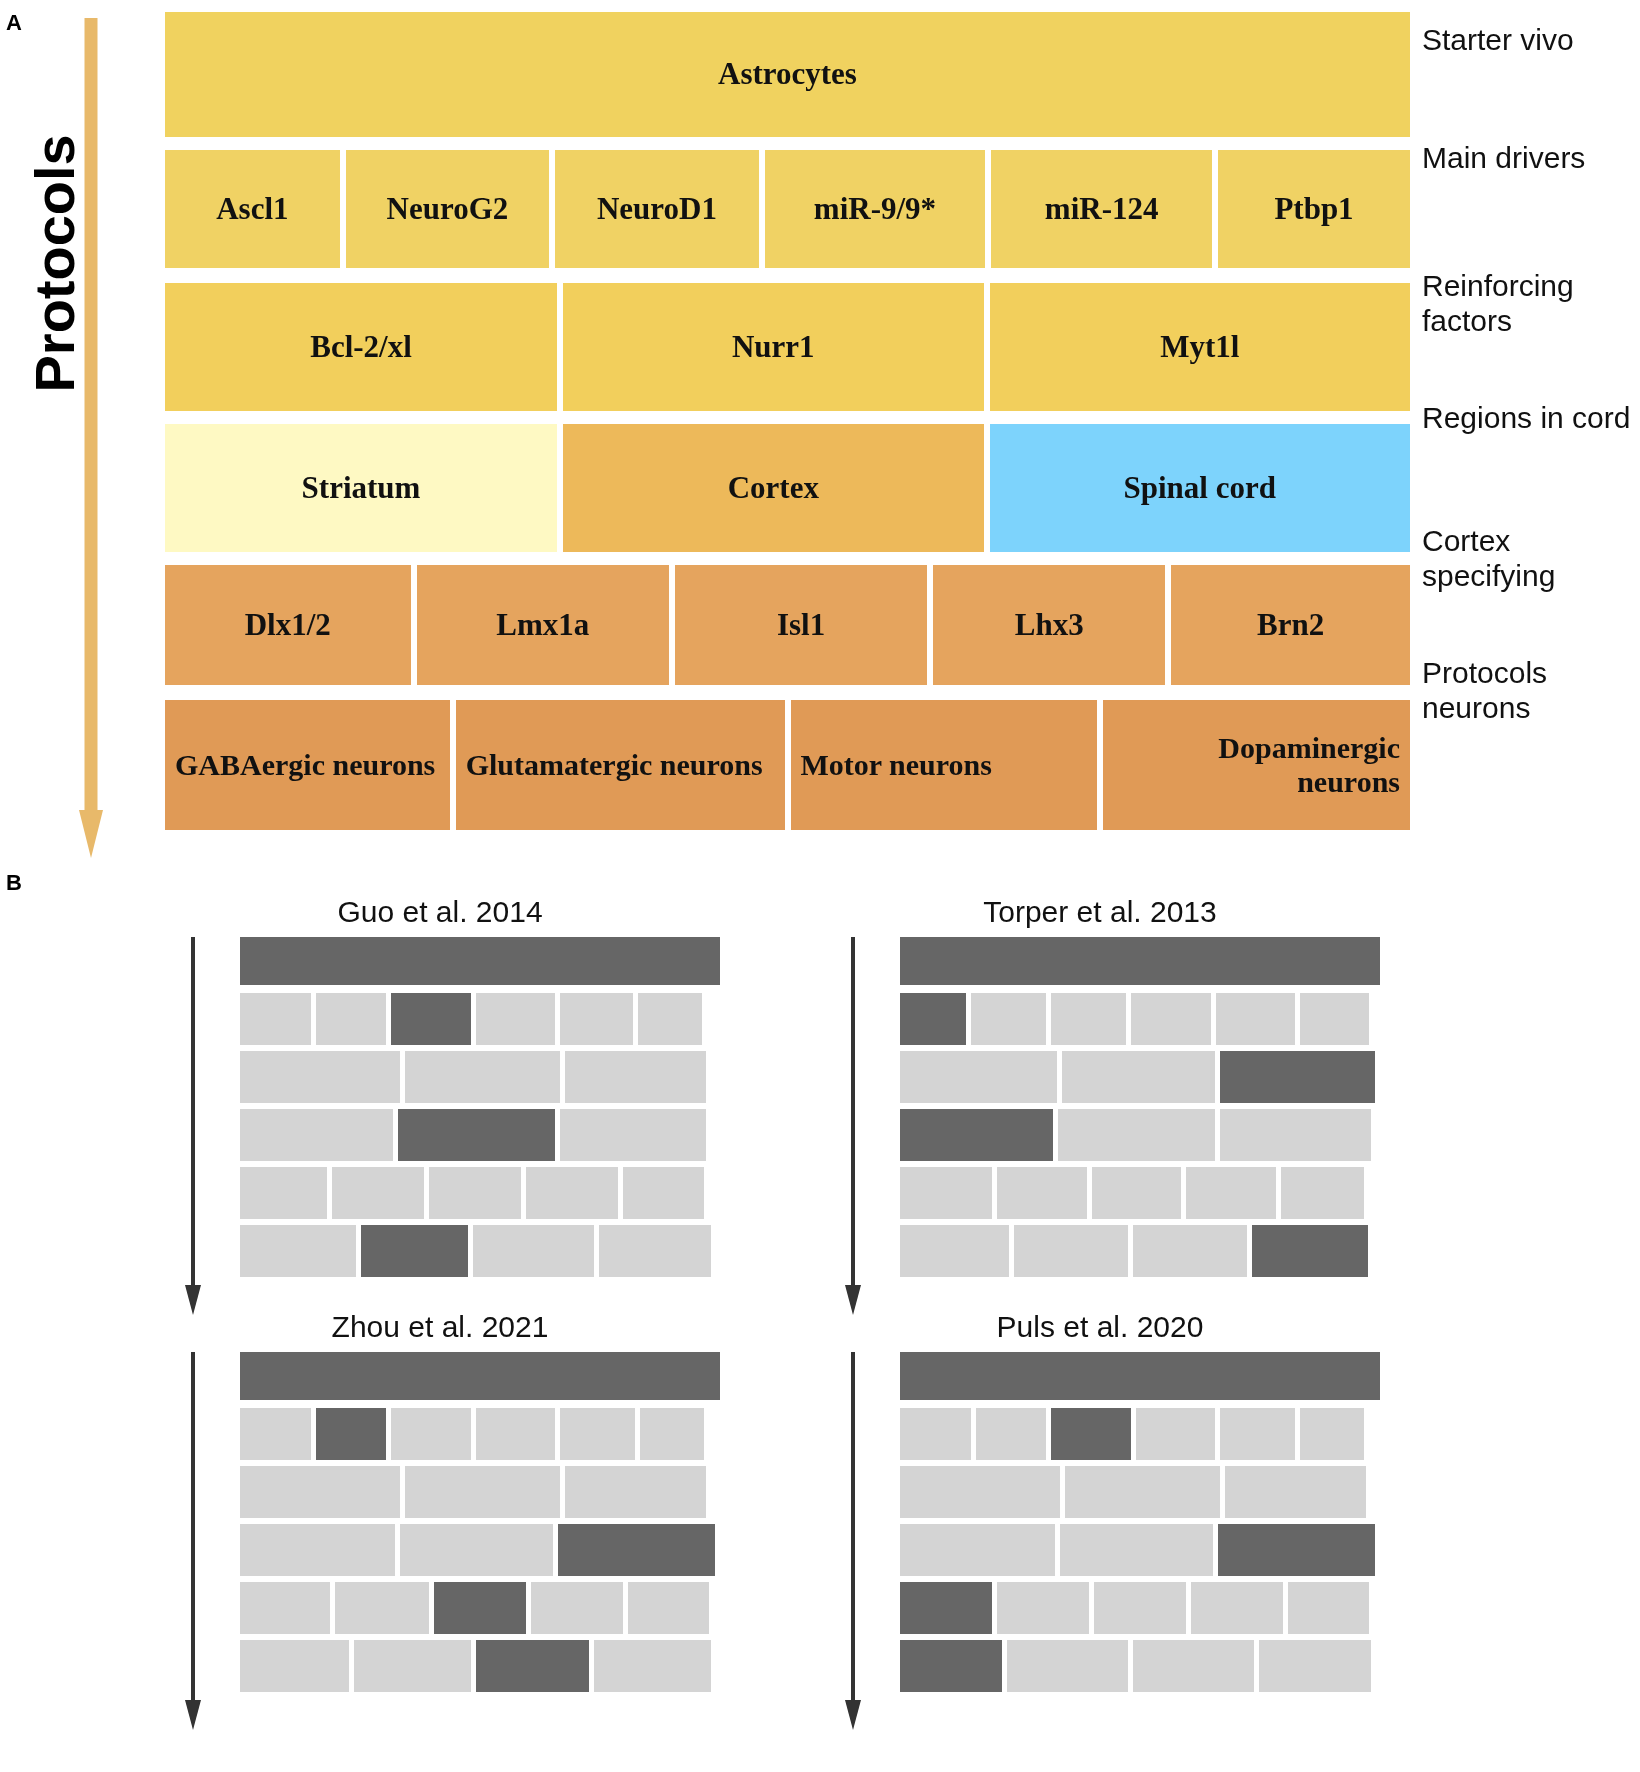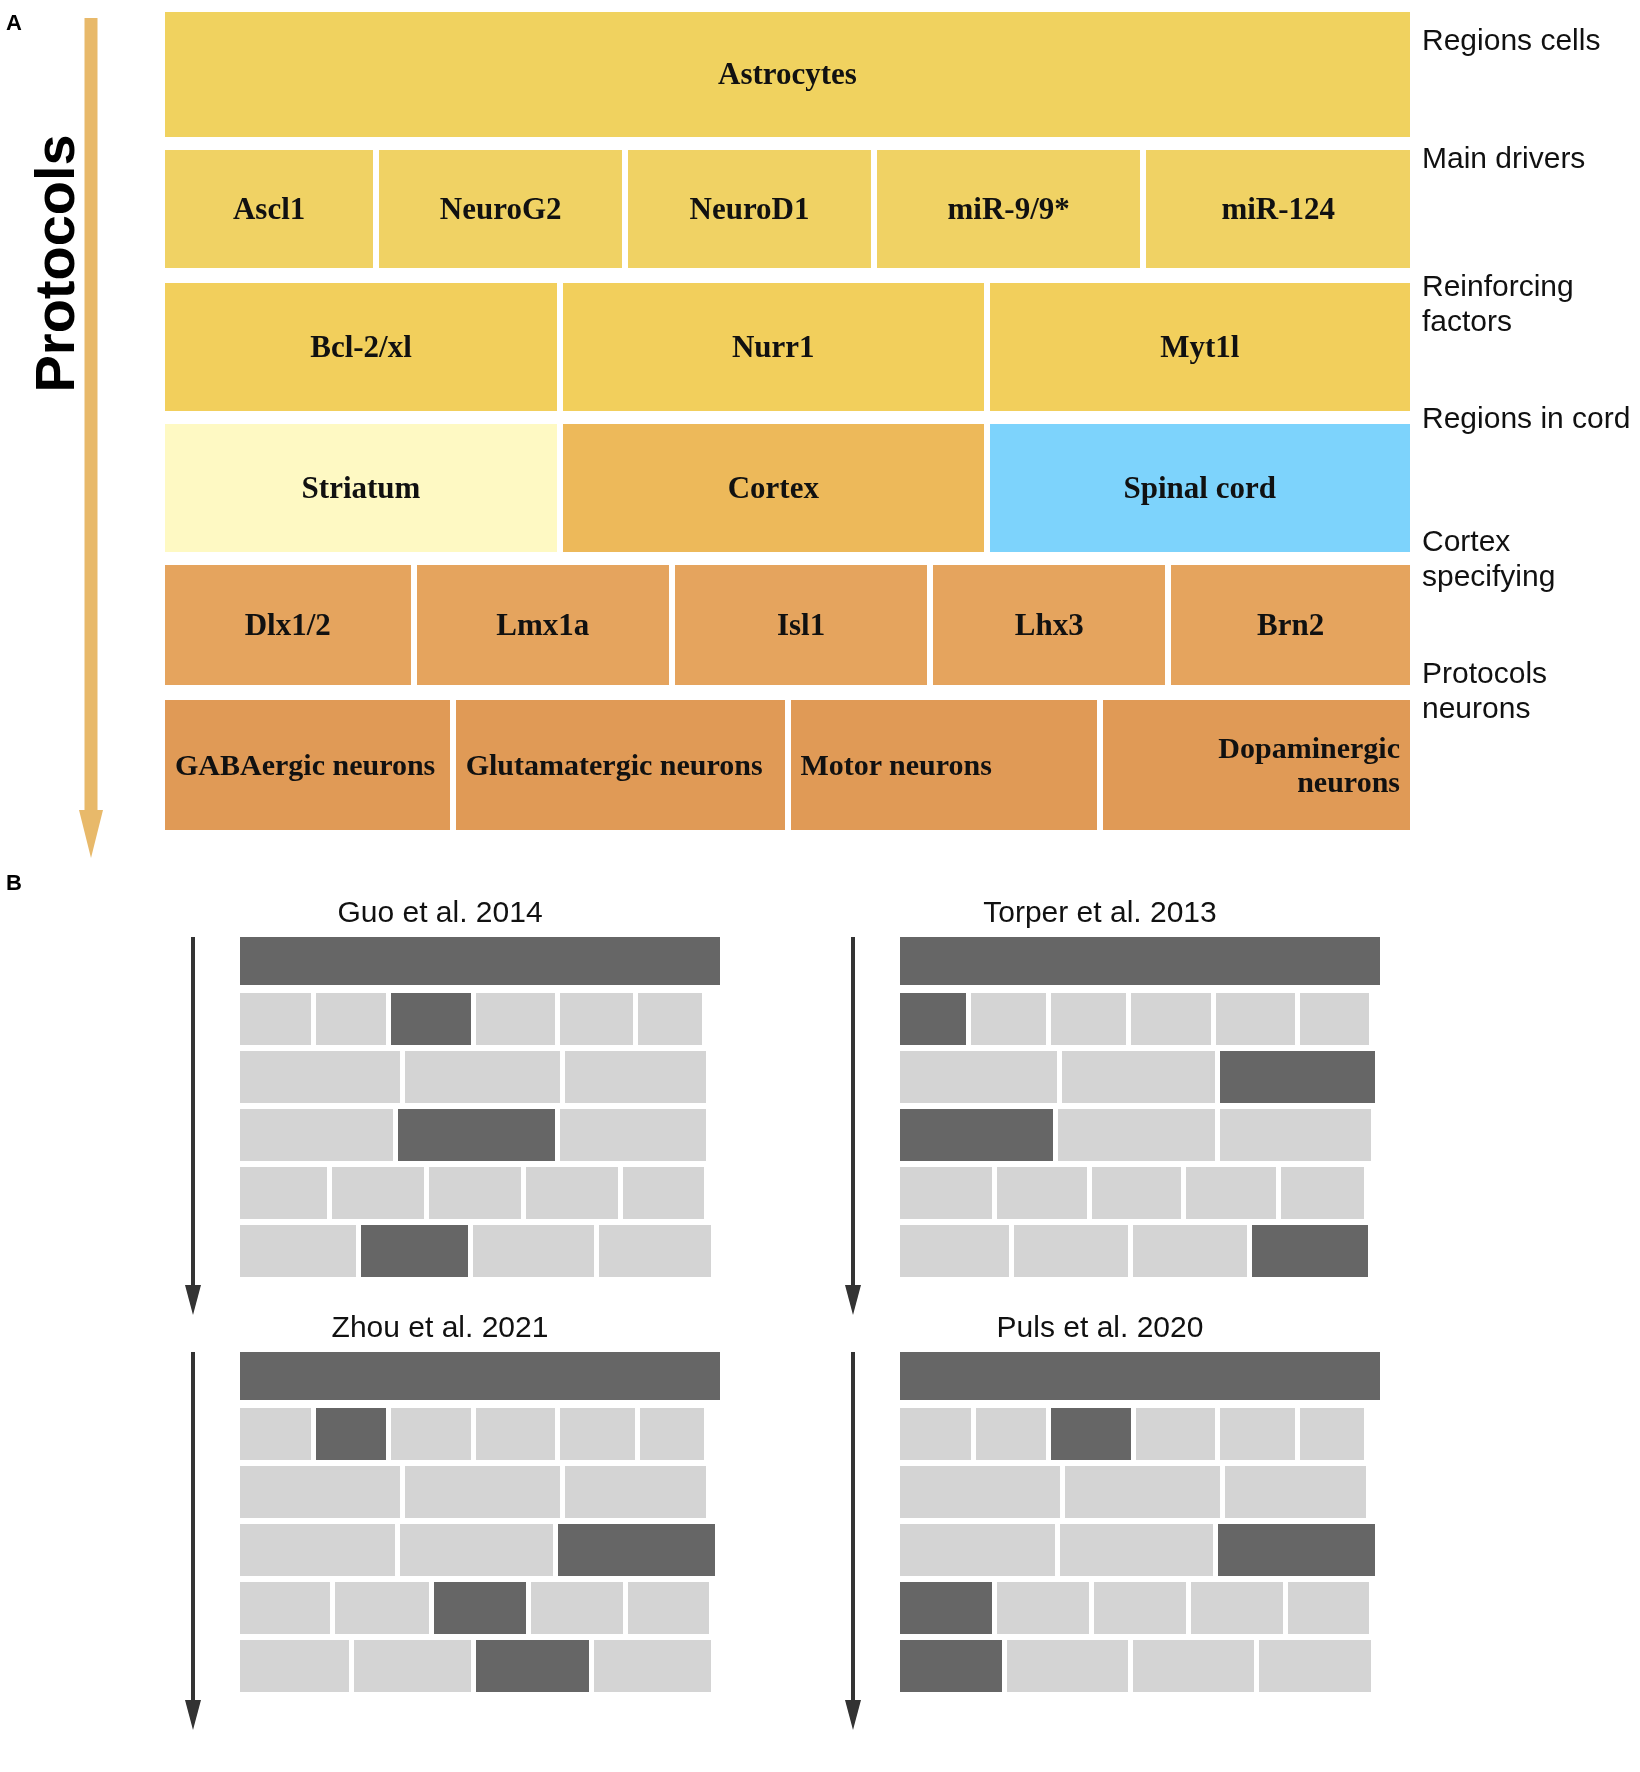--- a/index.html
+++ b/index.html
@@ -150,27 +150,28 @@
 
   <svg id="protocols-arrow" viewBox="0 0 26 840" preserveAspectRatio="none">
     <line x1="13" y1="0" x2="13" y2="800" stroke="#e8b96a" stroke-width="13"></line>
     <polygon points="13,840 1,792 25,792" fill="#e8b96a"></polygon>
   </svg>
 
   <div id="a-rows">
       <div class="a-row" style="top: 12px; height: 125px;">
         <div class="a-cell" style="flex: 1 1 0%; background: rgb(240, 210, 95);">Astrocytes</div>
       </div>
-      <div class="a-side-label" style="top: 22px;">Regions cells</div>
+      <div class="a-side-label" style="top: 22px;">Starter vivo</div>
       <div class="a-row" style="top: 150px; height: 118px;">
         <div class="a-cell" style="flex: 1.45 1 0%; background: rgb(240, 210, 100);">Ascl1</div>
         <div class="a-cell" style="flex: 1.7 1 0%; background: rgb(240, 210, 100);">NeuroG2</div>
         <div class="a-cell" style="flex: 1.7 1 0%; background: rgb(240, 210, 100);">NeuroD1</div>
         <div class="a-cell" style="flex: 1.85 1 0%; background: rgb(240, 210, 100);">miR-9/9*</div>
         <div class="a-cell" style="flex: 1.85 1 0%; background: rgb(240, 210, 100);">miR-124</div>
+        <div class="a-cell" style="flex: 1.6 1 0%; background: rgb(240, 210, 100);">Ptbp1</div>
       </div>
       <div class="a-side-label" style="top: 140px;">Main drivers</div>
       <div class="a-row" style="top: 283px; height: 128px;">
         <div class="a-cell" style="flex: 1.35 1 0%; background: rgb(242, 207, 92);">Bcl-2/xl</div>
         <div class="a-cell" style="flex: 1.45 1 0%; background: rgb(242, 207, 92);">Nurr1</div>
         <div class="a-cell" style="flex: 1.45 1 0%; background: rgb(242, 207, 92);">Myt1l</div>
       </div>
       <div class="a-side-label" style="top: 268px;">Reinforcing factors</div>
       <div class="a-row" style="top: 424px; height: 128px;">
         <div class="a-cell" style="flex: 1.35 1 0%; background: #fef9c3;">Striatum</div>

